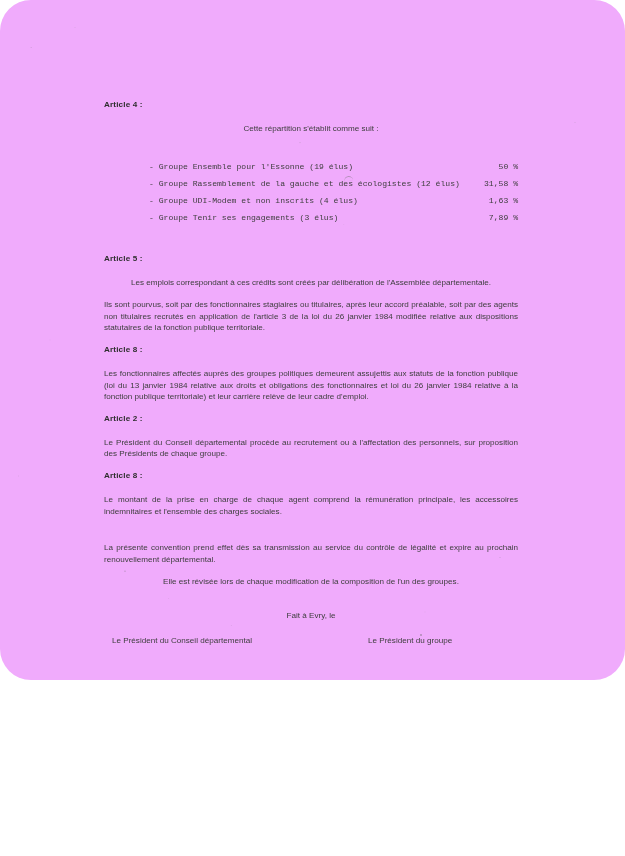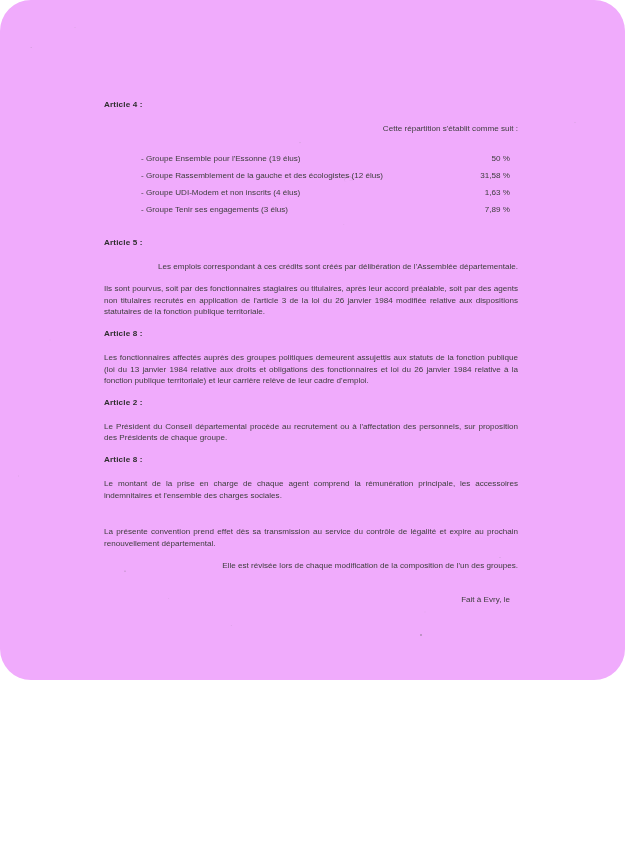--- a/index.html
+++ b/index.html
@@ -53,31 +53,32 @@
     color: #2e2e2e;
     margin: 0;
   }
   .para {
     font-size: 8.1px;
     line-height: 11.6px;
     color: #3d3d3d;
     margin: 0;
     text-align: justify;
   }
-  .para.nojust { text-align: right; }
+  .para.nojust { text-align: center; }
   .spacer-lg { height: 14px; }
   .spacer-md { height: 11px; }
   .spacer-sm { height: 8px; }
 
   
   .repartition {
-    margin: 8px;
+    margin: 16px;
     padding: 0;
     list-style: none;
     width: 100%;
+    font-family: Liberation Mono, monospace;
   }
   .repartition-row {
     display: flex;
     align-items: baseline;
     font-size: 8.1px;
     color: #3d3d3d;
     height: 17px;
   }
   .rep-label {
     flex: 0 0 auto;
@@ -204,20 +205,24 @@
     <div class="spacer-lg"></div>
     <p class="para">La présente convention prend effet dès sa transmission au service du contrôle de légalité et expire au prochain renouvellement départemental.</p>
     <div class="spacer-md"></div>
     <p class="para nojust">Elle est révisée lors de chaque modification de la composition de l'un des groupes.</p>
 
     <div class="spacer-lg"></div>
 
     <div class="sig-block">
       <p class="para nojust">Fait à Evry, le</p>
       <div class="spacer-lg"></div>
+      <div class="sig-row">
+        <span class="sig-col-left">Le Président du Conseil départemental</span>
+        <span class="sig-col-right">Le Président du groupe</span>
+      </div>
       <div class="sig-gap"></div>
       <div class="sig-row">
         <span class="sig-col-left">François Durovray</span>
         <span class="sig-col-right">Eric Mehlhorn</span>
       </div>
     </div>
 
   </div>
 
   <div class="page-number">3/9</div>

